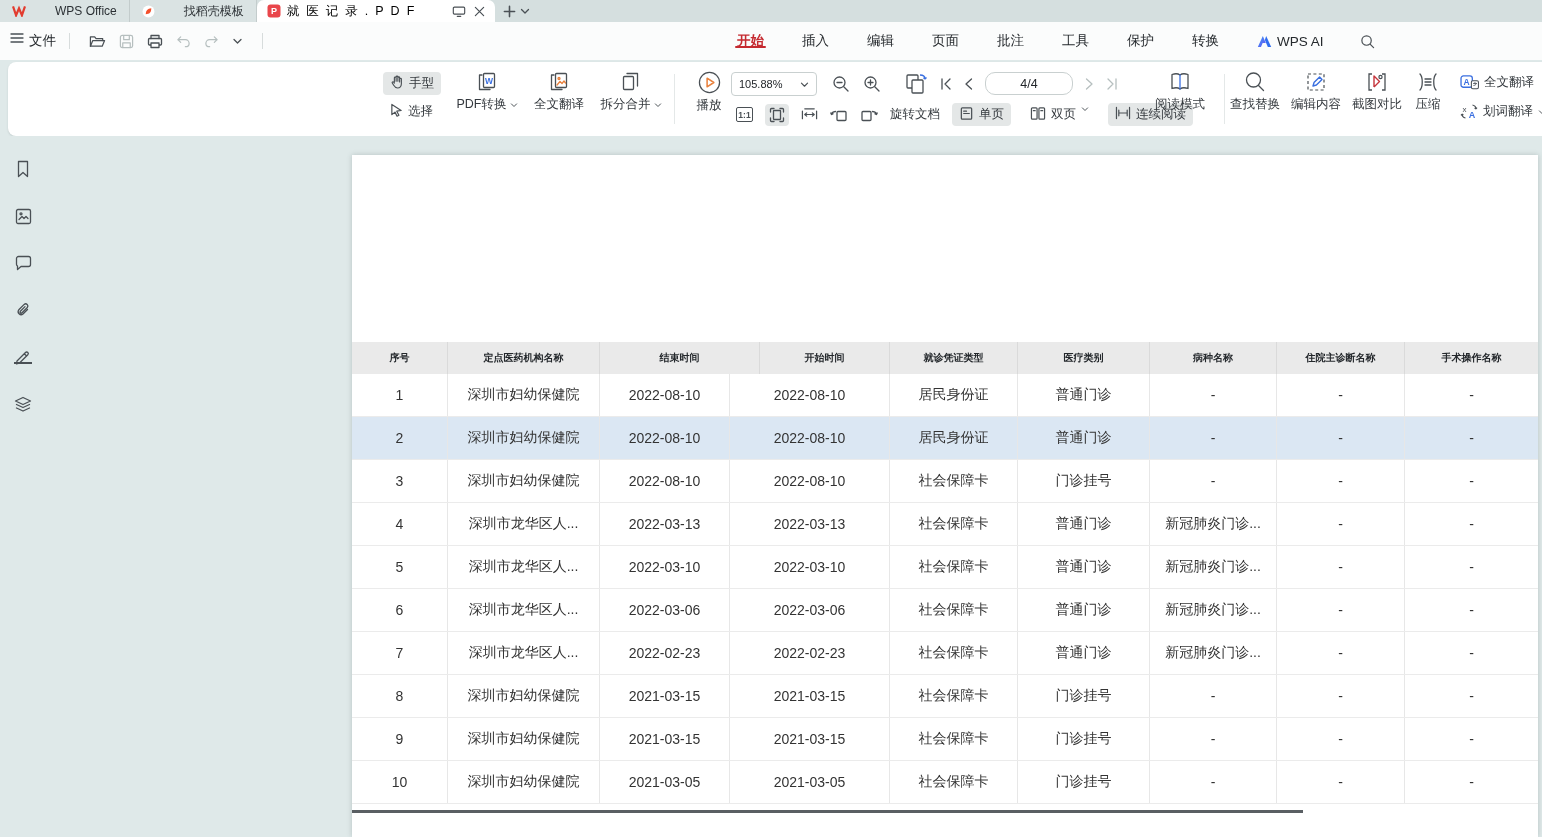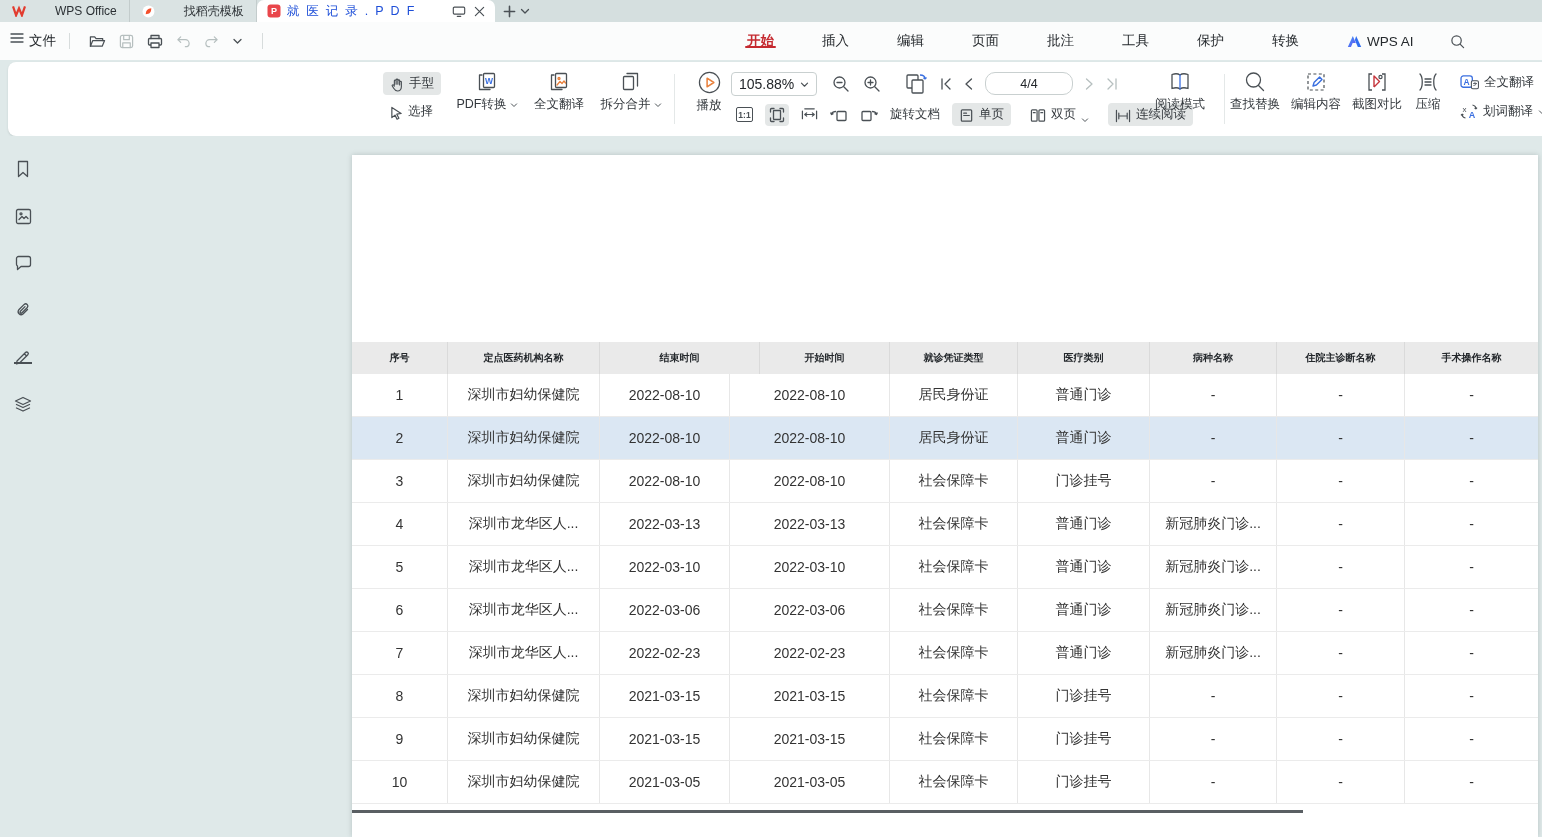--- a/index.html
+++ b/index.html
@@ -12,53 +12,53 @@
   .ic-dim { stroke:#b6bfbf; }
 
   
   .tabbar { position:absolute; left:0; top:0; width:100%; height:22px;
     background:#d5dfdf; display:flex; align-items:stretch; }
   .tab { display:flex; align-items:center; gap:6px; padding:0 12px;
     font-size:12px; color:#2b3034; border-right:1px solid #c3cccc; cursor:default; }
   .tab.inactive { background:#dae3e3;gap:29px; }
   .tab.active { background:#ffffff; border:none; border-radius:7px 7px 0 0;
     padding:0 10px; min-width:238px; }
-  .tab-title { letter-spacing:7px; font-size:12.5px; color:#1d4ed8; white-space:nowrap; }
+  .tab-title { letter-spacing:7px; font-size:12.5px; color:#000000; white-space:nowrap; }
   .tab-side { display:flex; align-items:center; gap:8px; margin-left:auto; }
   .plus-wrap { display:flex; align-items:center; gap:4px; padding:0 8px; }
 
   
   .menubar { position:absolute; left:0; top:22px; width:100%; height:38px;
     background:#fbfcfc; display:flex; align-items:center; }
   .file-group { display:flex; align-items:center; gap:7px; padding-left:10px; }
   .file-btn { display:flex; align-items:flex-start; gap:5px; font-size:13.5px; color:#23272b; }
   .vdiv { width:1px; height:16px; background:#d7dcdc; margin:0 6px; }
   .qbar { display:flex; align-items:center; gap:13px; margin-left:6px; }
   .menu-items { position:absolute; left:735px; top:0; height:38px;
     display:flex; align-items:center; gap:34px; font-size:13.5px; color:#25292d; }
-  .menu-item { position:relative; padding:2px 2px; cursor:default;margin-left:10px; }
+  .menu-item { position:relative; padding:2px 2px; cursor:default; }
   .menu-item.active { color:#c52a30; font-weight:bold; }
   .menu-item.active::after { content:""; position:absolute; left:0; right:0; bottom:4px;
     height:2px; background:#c52a30; border-radius:1px; }
   .ai-item { display:flex; align-items:center; gap:5px; }
 
   
   .ribbon { position:absolute; left:8px; top:62px; width:1540px; height:74px;
     background:#ffffff; border-radius:8px 0 0 8px;
     box-shadow:0 1px 2px rgba(70,90,90,.18); }
   .rb-abs { position:absolute; display:flex; align-items:center; gap:5px;
     font-size:12.5px; color:#33383d; white-space:nowrap; }
-  .pill { border-radius:4px; padding:3px 7px; display:flex; align-items:flex-end; gap:5px; }
+  .pill { border-radius:4px; padding:3px 7px; display:flex; align-items:flex-start; gap:5px; }
   .pill.sel { background:#e4e7e7; }
   .rb-big { position:absolute; display:flex; flex-direction:column; align-items:center;
     gap:3px; font-size:12.5px; color:#33383d; }
   .rb-divider { position:absolute; top:12px; width:1px; height:50px; background:#e4e8e8; }
   .zoombox { border:1px solid #c9d0d0; border-radius:4px; height:24px; width:86px;
     display:flex; align-items:center; justify-content:space-between; padding:0 7px;
-    font-size:14px; color:#23272b; }
+    font-size:11px; color:#23272b; }
   .pagebox { border:1px solid #c9d0d0; border-radius:10px; height:23px; width:88px;
     display:flex; align-items:center; justify-content:center; font-size:12.5px; color:#23272b; }
   .onexone { border:1.4px solid #4a5055; border-radius:2px; font-size:8.5px; font-weight:bold;
     color:#4a5055; width:17px; height:15px; display:flex; align-items:center; justify-content:center;text-align:right; }
 
   
   .workspace { position:absolute; left:0; top:136px; width:100%; height:701px; background:#dfe9e9; }
   .side-icons { position:absolute; left:12px; top:22px; display:flex; flex-direction:column; gap:25px; }
   .side-btn { width:22px; height:22px; display:flex; align-items:center; justify-content:center; }
   .pen-underline { width:18px; height:1.6px; background:#4a5055; margin-top:-3px; }

